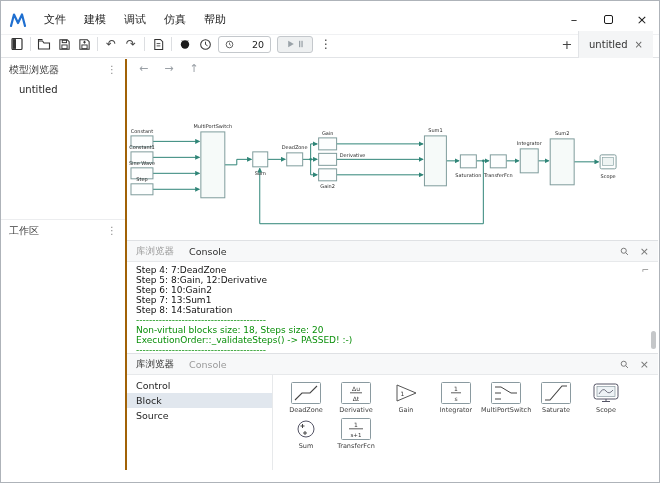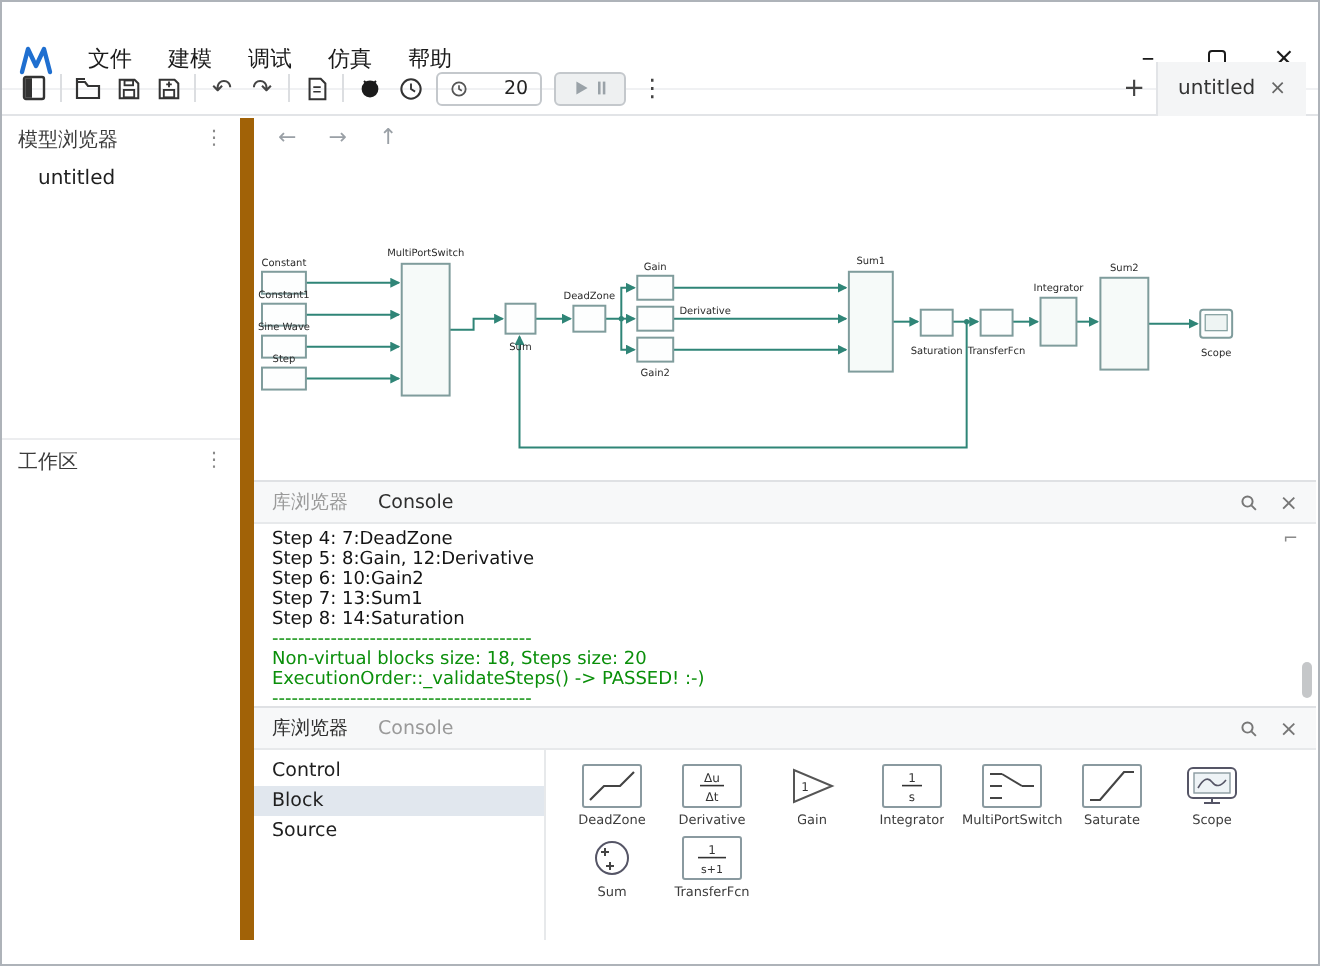--- a/index.html
+++ b/index.html
@@ -3,21 +3,21 @@
 <meta charset="utf-8">
 <style>
   * { box-sizing: border-box; margin: 0; padding: 0; }
   html,body { width: 660px; height: 483px; }
   body { font-family: "DejaVu Sans", "Liberation Sans", sans-serif; background: #ffffff; }
 
   .window { position: relative; width: 660px; height: 483px; background: #fff;
             border: 1px solid #aeb3b9; overflow: hidden; }
 
   
-  .menubar { position: absolute; left:0; top:14px; right:0; height:30px;
+  .menubar { position: absolute; left:0; top:4px; right:0; height:30px;
              display:flex; align-items:center; padding-left:8px; border-bottom:1px solid #f0f1f3; }
   .logo { width:18px; height:16px; margin-right:8px; flex:0 0 auto; }
   .menu-item { font-size:11px; color:#1b1b1b; padding:4px 9px; }
   .win-controls { margin-left:auto; display:flex; height:30px; }
   .win-btn { width:34px; height:30px; display:flex; align-items:center; justify-content:center;
              font-size:13px; color:#1b1b1b; }
   .max-glyph { width:9px; height:9px; border:1.3px solid #1b1b1b; border-radius:2px; }
 
   
   .toolbar { position:absolute; left:0; top:30px; right:0; height:27px;
@@ -29,21 +29,21 @@
                 align-items:center; gap:18px; padding:0 6px; font-size:9.5px; color:#222; margin:0 3px; }
   .run-field { height:17px; width:36px; border:1px solid #c4c8cc; border-radius:3px; background:#eef0f1;
                display:flex; align-items:center; justify-content:center; gap:3px; margin:0 3px; }
   .plus-btn { margin-left:auto; width:22px; text-align:center; font-size:13px; color:#444; }
   .doc-tab { height:27px; display:flex; align-items:center; gap:7px; padding:0 10px;
              font-size:10px; color:#333; background:#f4f5f6; border-left:1px solid #e2e4e7; }
   .doc-tab .tab-close { color:#666; font-size:10px; }
 
   
   .sidebar { position:absolute; left:0; top:58px; width:126px; bottom:12px;
-             border-right:7px solid #a16207; background:#fff; }
+             border-right:2px solid #a16207; background:#fff; }
   .side-section-model { height:161px; border-bottom:1px solid #ecedef; }
   .side-header { height:21px; display:flex; align-items:center; justify-content:space-between;
                  padding:0 8px; font-size:10px; color:#3c3c3c; }
   .side-kebab { color:#8a8a8a; font-size:10px; }
   .tree-item { font-size:10px; color:#1f1f1f; padding:4px 0 4px 18px; }
 
   
   .main { position:absolute; left:126px; top:58px; right:1px; bottom:12px;
           display:flex; flex-direction:column; background:#fff; }
   .canvas-nav { height:19px; display:flex; align-items:center; gap:16px; padding-left:12px;

